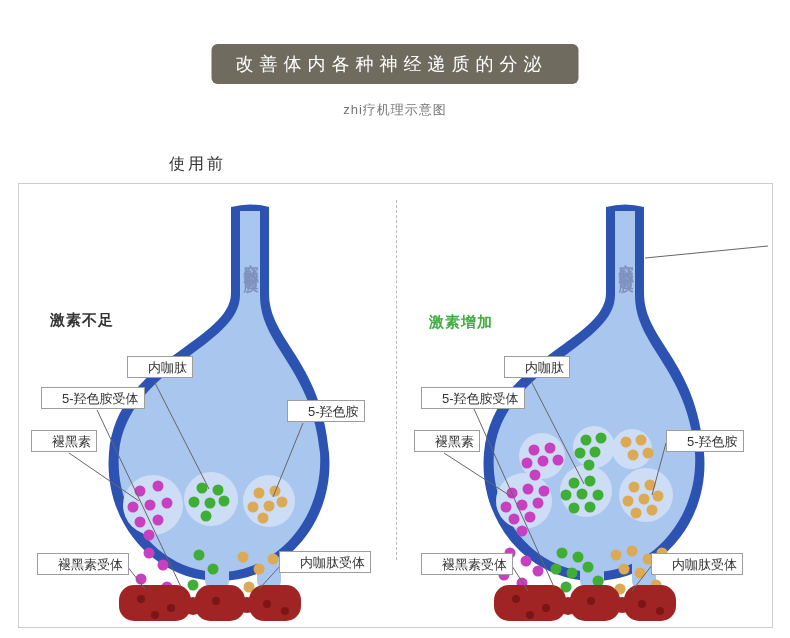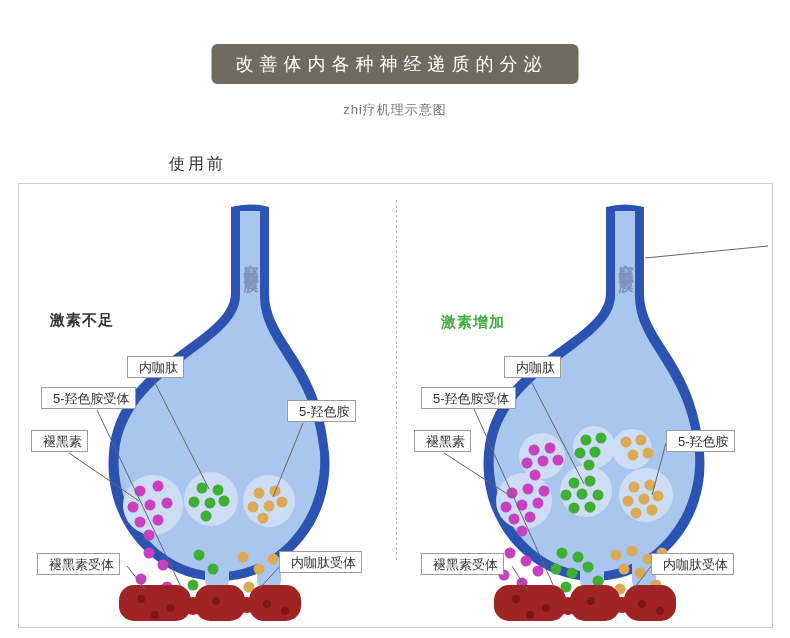--- a/index.html
+++ b/index.html
@@ -22,24 +22,24 @@
 
   .panel { position:absolute; top:17px; width:378px; height:443px; }
   .panel.left { left:0; }
   .panel.right { right:0; }
   .panel svg { position:absolute; left:0; top:0; }
 
   .membrane { position:absolute; left:222px; top:50px; writing-mode:vertical-rl;
               font-size:15px; font-weight:bold; letter-spacing:5px; color:#7e92bd; }
 
   .status { position:absolute; font-size:15px; font-weight:bold; color:#333; letter-spacing:1px; white-space:nowrap; }
-  .status.increase { color:#3fae3f;margin-left:12px; }
+  .status.increase { color:#3fae3f; }
 
   .tag { position:absolute; background:#fff; border:1px solid #9d9d9d; color:#333;
-         font-size:13px; line-height:1; padding:4px 5px 3px 11px; white-space:nowrap; }
+         font-size:13px; line-height:1; padding:4px 5px 3px 20px; white-space:nowrap; }
 </style>
 </head>
 <body>
 
 <div class="page">
 
   <div class="banner" style="background: rgb(111, 107, 95);">改善体内各种神经递质的分泌</div>
   <div class="subtitle">zhi疗机理示意图</div>
 
   <div class="col-headers">

